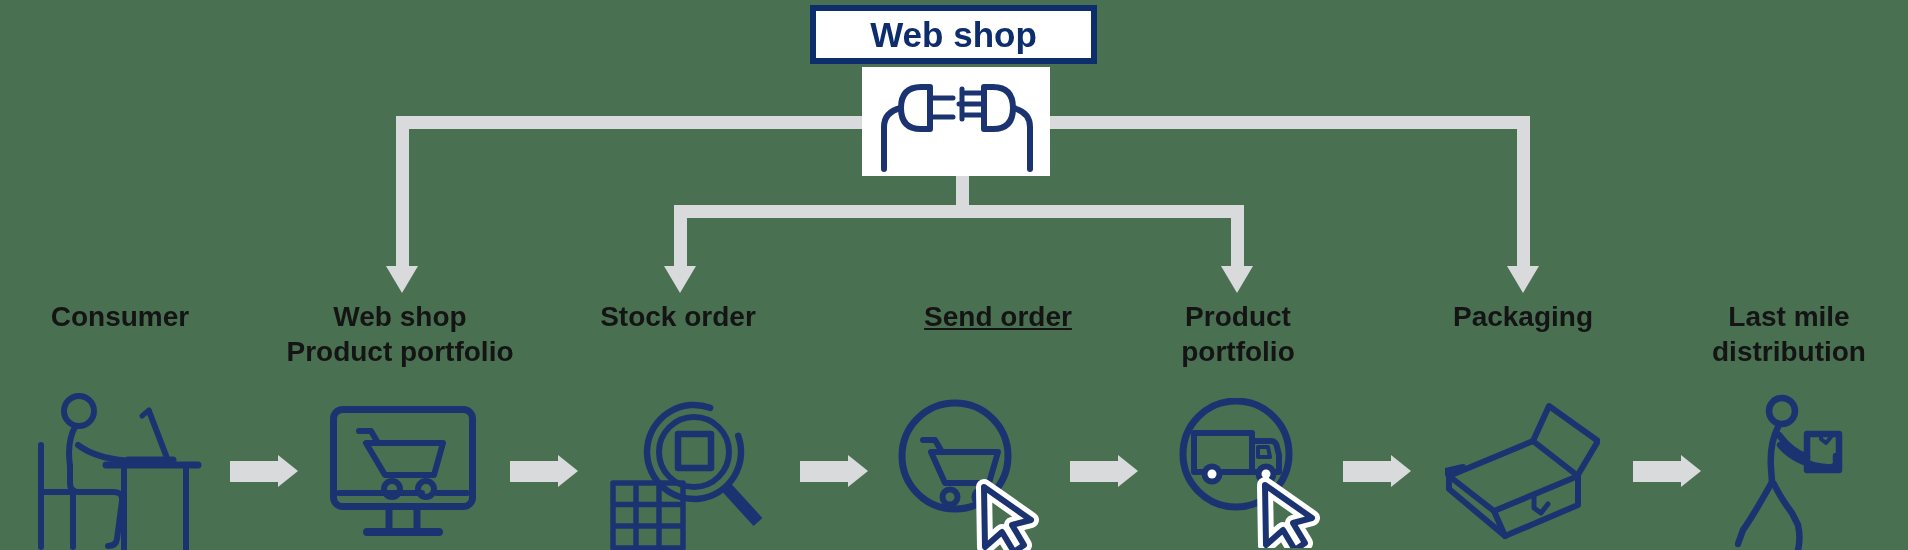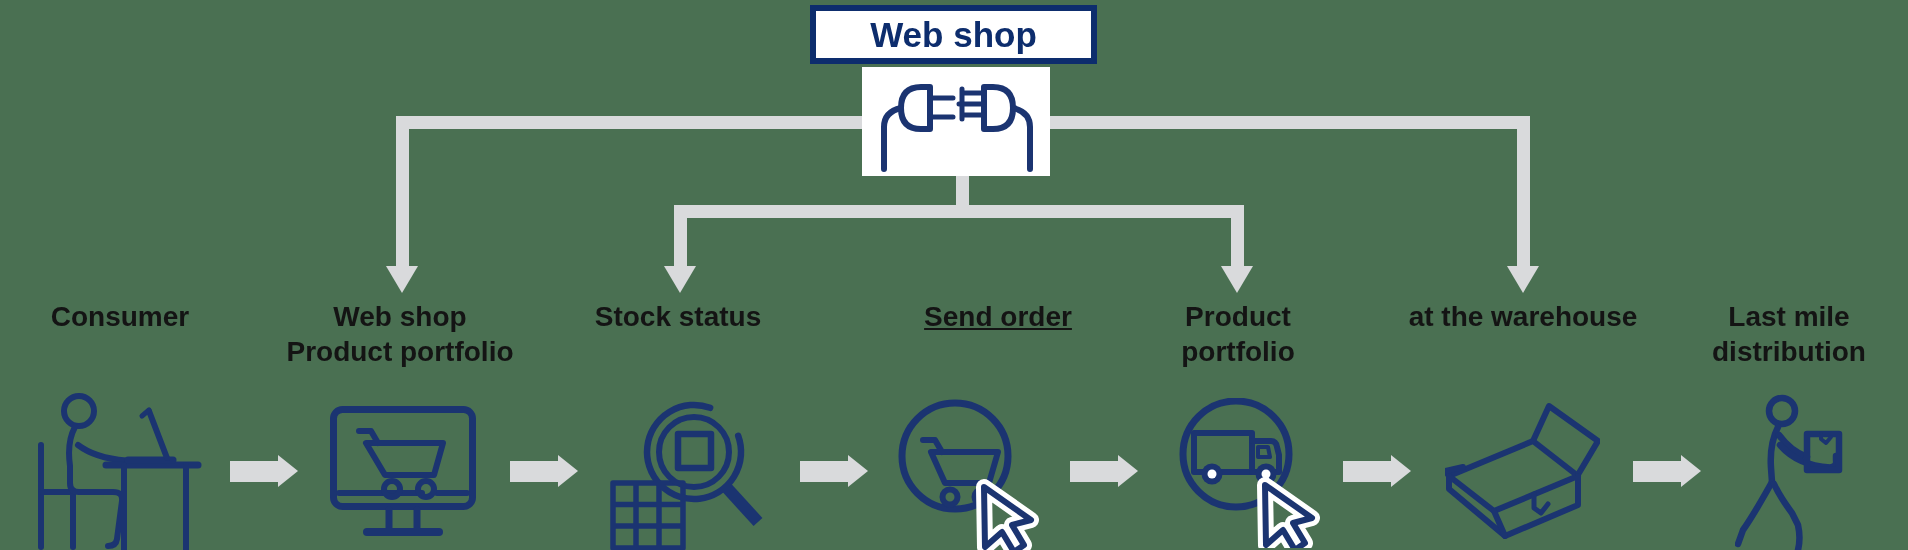--- a/index.html
+++ b/index.html
@@ -87,33 +87,33 @@
 
 <div class="stage-label" style="left:-30px;">
   <div>Consumer</div>
     <div></div>
 </div>
 <div class="stage-label" style="left:250px;">
   <div>Web shop</div>
     <div>Product portfolio</div>
 </div>
 <div class="stage-label" style="left:528px;">
-  <div>Stock status</div>
+  <div>Stock order</div>
     <div></div>
 </div>
 <div class="stage-label" style="left:848px;text-decoration:underline;">
   <div>Send order</div>
     <div></div>
 </div>
 <div class="stage-label" style="left:1088px;">
   <div>Product</div>
     <div>portfolio</div>
 </div>
 <div class="stage-label" style="left:1373px;">
-    <div>at the warehouse</div>
+  <div>Packaging</div>
 </div>
 <div class="stage-label" style="left:1639px;">
   <div>Last mile</div>
     <div>distribution</div>
 </div>
 
 <svg class="icon" style="left:28px;top:388px;" width="178" height="162" viewBox="0 0 178 162" fill="none" stroke="#1b3471" stroke-width="6" stroke-linecap="round" stroke-linejoin="round">
   <circle cx="51" cy="23" r="15"></circle>
   <path d="M13 57 V159"></path>
   <path d="M13 104 H45"></path>

